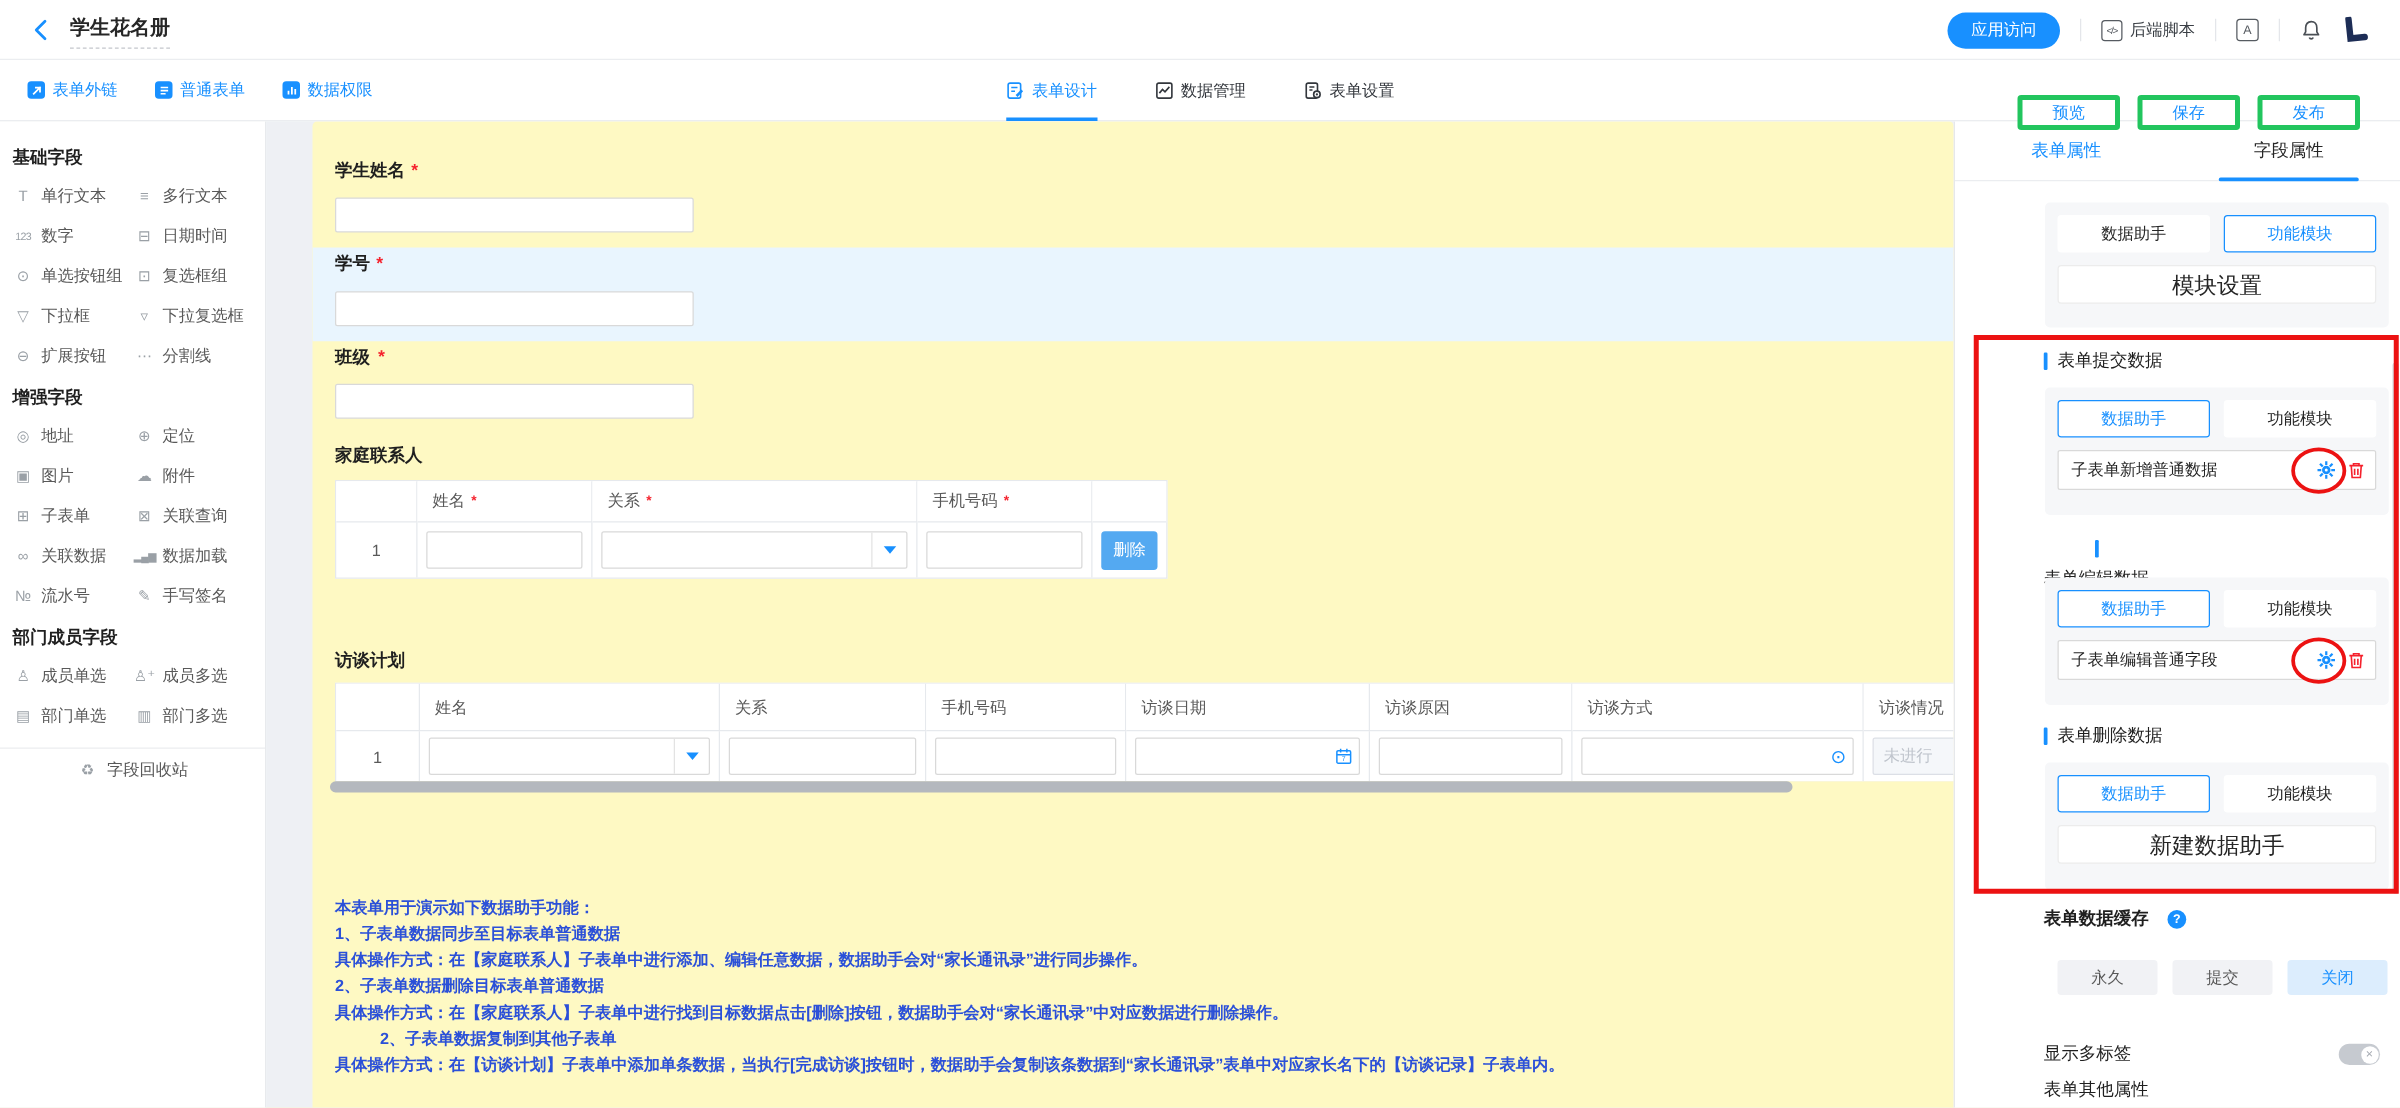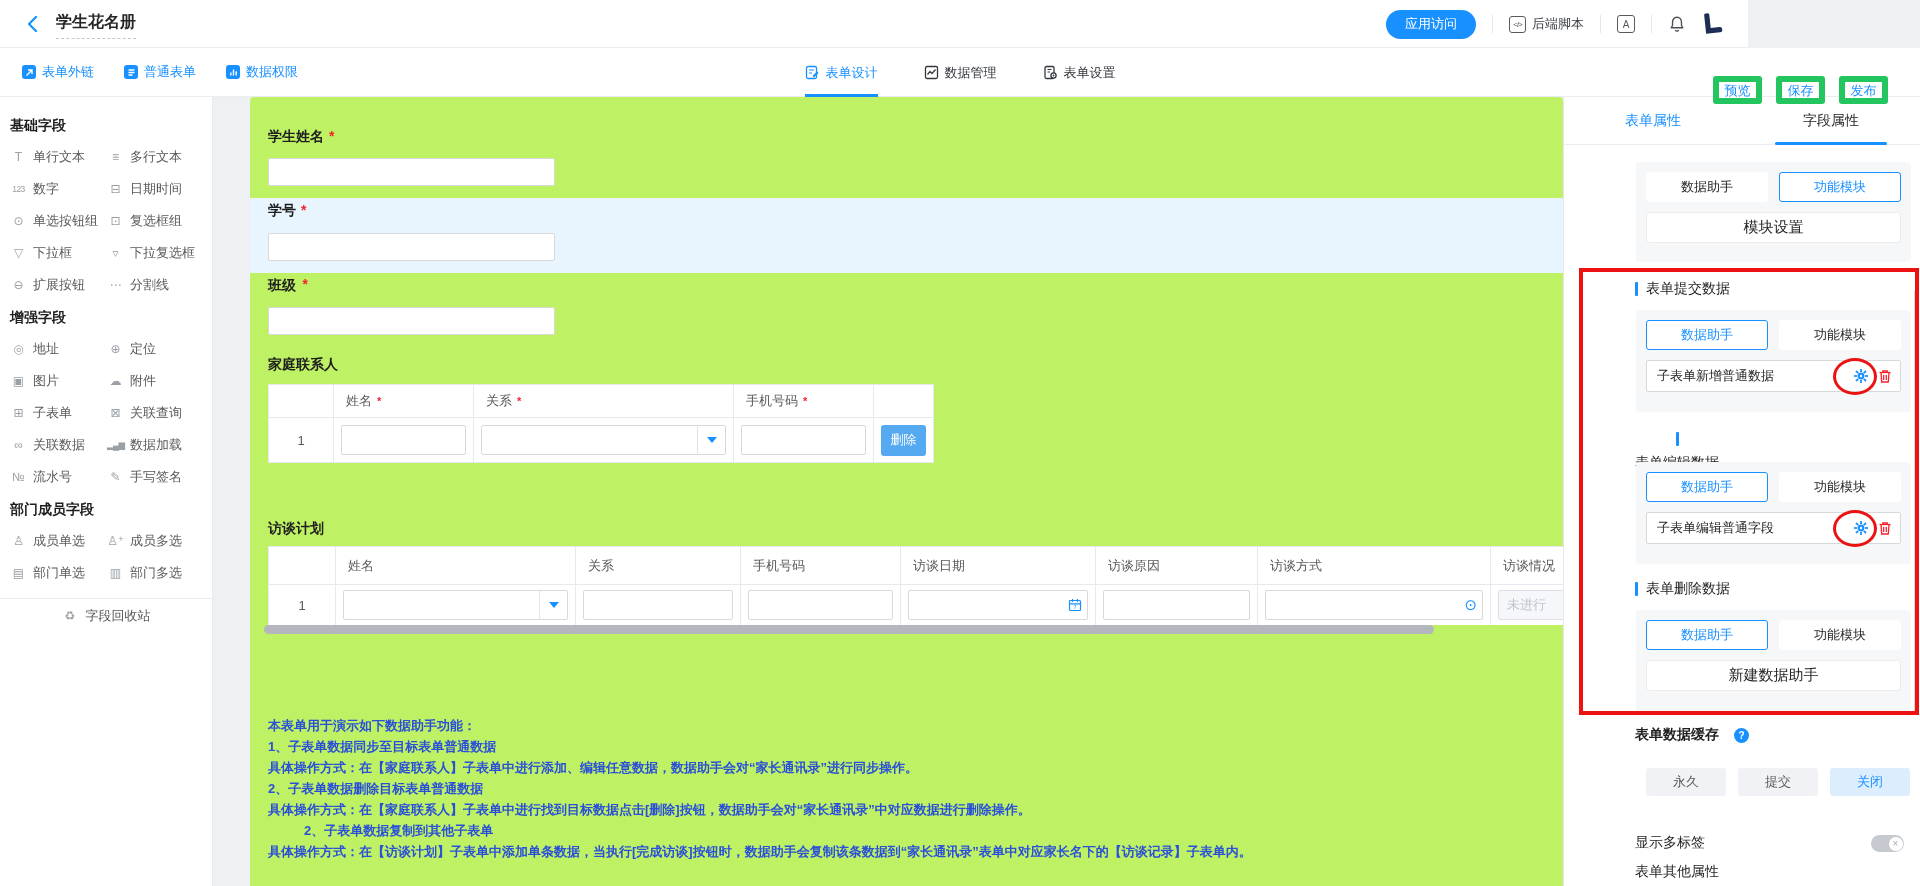--- a/index.html
+++ b/index.html
@@ -1,46 +1,46 @@
 <!DOCTYPE html>
 <html><head>
 <meta charset="utf-8">
 <style>
   * { margin:0; padding:0; box-sizing:border-box; }
   html,body { width:1920px; height:886px; overflow:hidden; background:#eef0f4;
     font-family:"Liberation Sans","DejaVu Sans",sans-serif; font-size:13px; color:#262626; }
   
-  #topbar { position:absolute; left:0; top:0; width:1748px; height:48px; background:#fff; border-bottom:1px solid #ebedf0; z-index:5; }
+  #topbar { position:absolute; left:0; top:0; width:1920px; height:48px; background:#fff; border-bottom:1px solid #ebedf0; z-index:5; }
   .back { position:absolute; left:24px; top:14px; width:20px; height:20px; cursor:pointer; }
   #form-title { position:absolute; left:56px; top:12px; font-size:16px; font-weight:bold; color:#262626; border-bottom:1px dashed #c3c6cc; padding-bottom:5px; }
   .tb-right { position:absolute; right:26px; top:0; height:48px; display:flex; align-items:center; gap:16px; }
   .pill { background:#1890ff; color:#fff; border:none; border-radius:15px; height:29px; padding:0 19px; font-size:13px; cursor:pointer; }
   .vdiv { width:1px; height:18px; background:#e4e6ea; }
   .tb-item { display:flex; align-items:center; gap:6px; color:#3a3f45; font-size:13px; cursor:pointer; }
   .sq-icon { width:17px; height:17px; border:1.2px solid #565b61; border-radius:3px; font-size:8px; display:flex; align-items:center; justify-content:center; color:#565b61; letter-spacing:-1px; }
   
   #bar2 { position:absolute; left:0; top:48px; width:1920px; height:49px; background:#fff; border-bottom:1px solid #ebedf0; z-index:4; }
   .bar2-left { position:absolute; left:22px; top:0; height:48px; display:flex; align-items:center; gap:30px; }
   .blink { display:flex; align-items:center; gap:6px; color:#1890ff; cursor:pointer; }
   .bicon { width:14px; height:14px; background:#1890ff; border-radius:3px; display:flex; align-items:center; justify-content:center; }
   .bar2-center { position:absolute; left:0; top:0; width:100%; height:49px; display:flex; align-items:stretch; justify-content:center; gap:46px; }
   .ctab { display:flex; align-items:center; gap:6px; color:#33373d; cursor:pointer; }
   .ctab.active { color:#1890ff; box-shadow:inset 0 -3px 0 #1890ff; }
   .bar2-right { position:absolute; right:32px; top:0; height:48px; display:flex; align-items:center; gap:14px; }
-  .obtn { width:49px; height:28px; background:#fff; border:6px solid #22c55e; color:#1890ff; border-radius:3px; font-size:13px; cursor:pointer;margin-top:36px; }
+  .obtn { width:82px; height:28px; background:#fff; border:4px solid #22c55e; color:#1890ff; border-radius:3px; font-size:13px; cursor:pointer;margin-top:36px; }
   
   #sidebar { position:absolute; left:0; top:97px; width:213px; height:789px; background:#fff; border-right:1px solid #e8eaed; padding-top:12px; }
   .sec-h { height:32px; line-height:32px; padding-left:10px; font-size:14px; font-weight:bold; color:#1f1f1f; }
   .fgrid { display:grid; grid-template-columns:97px 96px; padding-left:10px; }
   .fitem { height:32px; display:flex; align-items:center; gap:6px; color:#595959; cursor:grab; }
   .fi { width:17px; text-align:center; color:#9aa0a6; font-size:12px; flex:none; }
   .fi.small { font-size:8.5px; letter-spacing:-0.5px; }
   .recycle { border-top:1px solid #ebedf0; margin-top:9px; height:34px; display:flex; align-items:center; justify-content:center; gap:7px; color:#595959; cursor:pointer; }
   
-  #canvas { position:absolute; left:250px; top:97px; width:1313px; height:789px; background:#bef264; border-radius:4px 4px 0 0; overflow:hidden; }
+  #canvas { position:absolute; left:250px; top:97px; width:1313px; height:789px; background:#fef9c3; border-radius:4px 4px 0 0; overflow:hidden; }
   .flabel { position:absolute; font-size:14px; font-weight:bold; color:#1f1f1f; }
   .req { color:#f5222d; margin-left:5px; font-weight:bold; }
   .tinput { position:absolute; border:1px solid #d9d9d9; border-radius:2px; background:#fff; outline:none; font-size:13px; padding:0 8px; }
   #row-xuehao { position:absolute; left:0; top:101px; width:1313px; height:75px; background:#e9f5fe; }
   
   .sftable { position:absolute; display:grid; border:1px solid #e6e9ed; background:#fff; }
   .sf-h { border-right:1px solid #e6e9ed; border-bottom:1px solid #e6e9ed; display:flex; align-items:center; padding-left:12px; color:#595959; font-size:13px; background:#fff; }
   .sf-c { border-right:1px solid #e6e9ed; display:flex; align-items:center; padding:0 7px; position:relative; }
   .sf-c.num { justify-content:center; color:#595959; padding:0; }
   .cin { width:100%; height:30px; border:1px solid #d9d9d9; border-radius:2px; outline:none; padding:0 8px; font-size:13px; }
@@ -56,21 +56,21 @@
   
   #panel { position:absolute; left:1563px; top:97px; width:357px; height:789px; background:#fff; border-left:1px solid #e6e8eb; }
   .ptabs { height:48px; display:flex; border-bottom:1px solid #ebedf0; position:relative; }
   .ptab { flex:1; display:flex; align-items:center; justify-content:center; font-size:14px; color:#262626; cursor:pointer; }
   .ptab.active { color:#1890ff; }
   .ptab-underline { position:absolute; right:33px; bottom:-1px; width:112px; height:3px; background:#1890ff; border-radius:2px; }
   .gbox { position:absolute; left:72px; width:275px; background:#f6f7f9; border-radius:4px; padding:10px; }
   .gb-row { display:flex; gap:11px; }
   .gb-btn { flex:1; height:30px; border-radius:3px; font-size:13px; background:#fff; border:1px solid #fff; color:#262626; cursor:pointer; }
   .gb-btn.on { border:1px solid #1890ff; color:#1890ff; }
-  .gb-wide { margin-top:10px; width:100%; height:31px; background:#fff; border:1px solid #ececec; border-radius:3px; font-size:15px; color:#262626; cursor:pointer; }
+  .gb-wide { margin-top:10px; width:100%; height:31px; background:#fff; border:1px solid #ececec; border-radius:3px; font-size:18px; color:#262626; cursor:pointer; }
   .sec-head { position:absolute; left:71px; display:flex; align-items:center; gap:8px; font-size:14px; font-weight:normal; color:#1f1f1f; }
   .sec-bar { width:3px; height:14px; background:#1890ff; border-radius:1px; }
   .name-bar { margin-top:10px; height:32px; background:#fff; border:1px solid #d9d9d9; border-radius:2px; display:flex; align-items:center; padding:0 8px 0 10px; gap:9px; position:relative; }
   .name-bar .nm { flex:1; color:#262626; font-size:13px; white-space:nowrap; overflow:hidden; }
   .red-ellipse { position:absolute; right:23px; top:-3px; width:44px; height:37px; border:3px solid #ec1212; border-radius:50%; pointer-events:none; }
   #red-rect { position:absolute; left:15px; top:171px; width:340px; height:447px; border:4px solid #ec1212; pointer-events:none; z-index:9; }
   .cache-btn { width:80px; height:28px; border:none; border-radius:3px; background:#f1f2f5; color:#595959; font-size:13px; cursor:pointer; }
   .cache-btn.on { background:#dcedfd; color:#1890ff; }
   .toggle { position:absolute; width:33px; height:17px; background:#c6cad0; border-radius:9px; cursor:pointer; }
   .toggle .knob { position:absolute; right:1.5px; top:1.5px; width:14px; height:14px; background:#fff; border-radius:50%; font-size:10px; line-height:13px; text-align:center; color:#a6abb3; }

